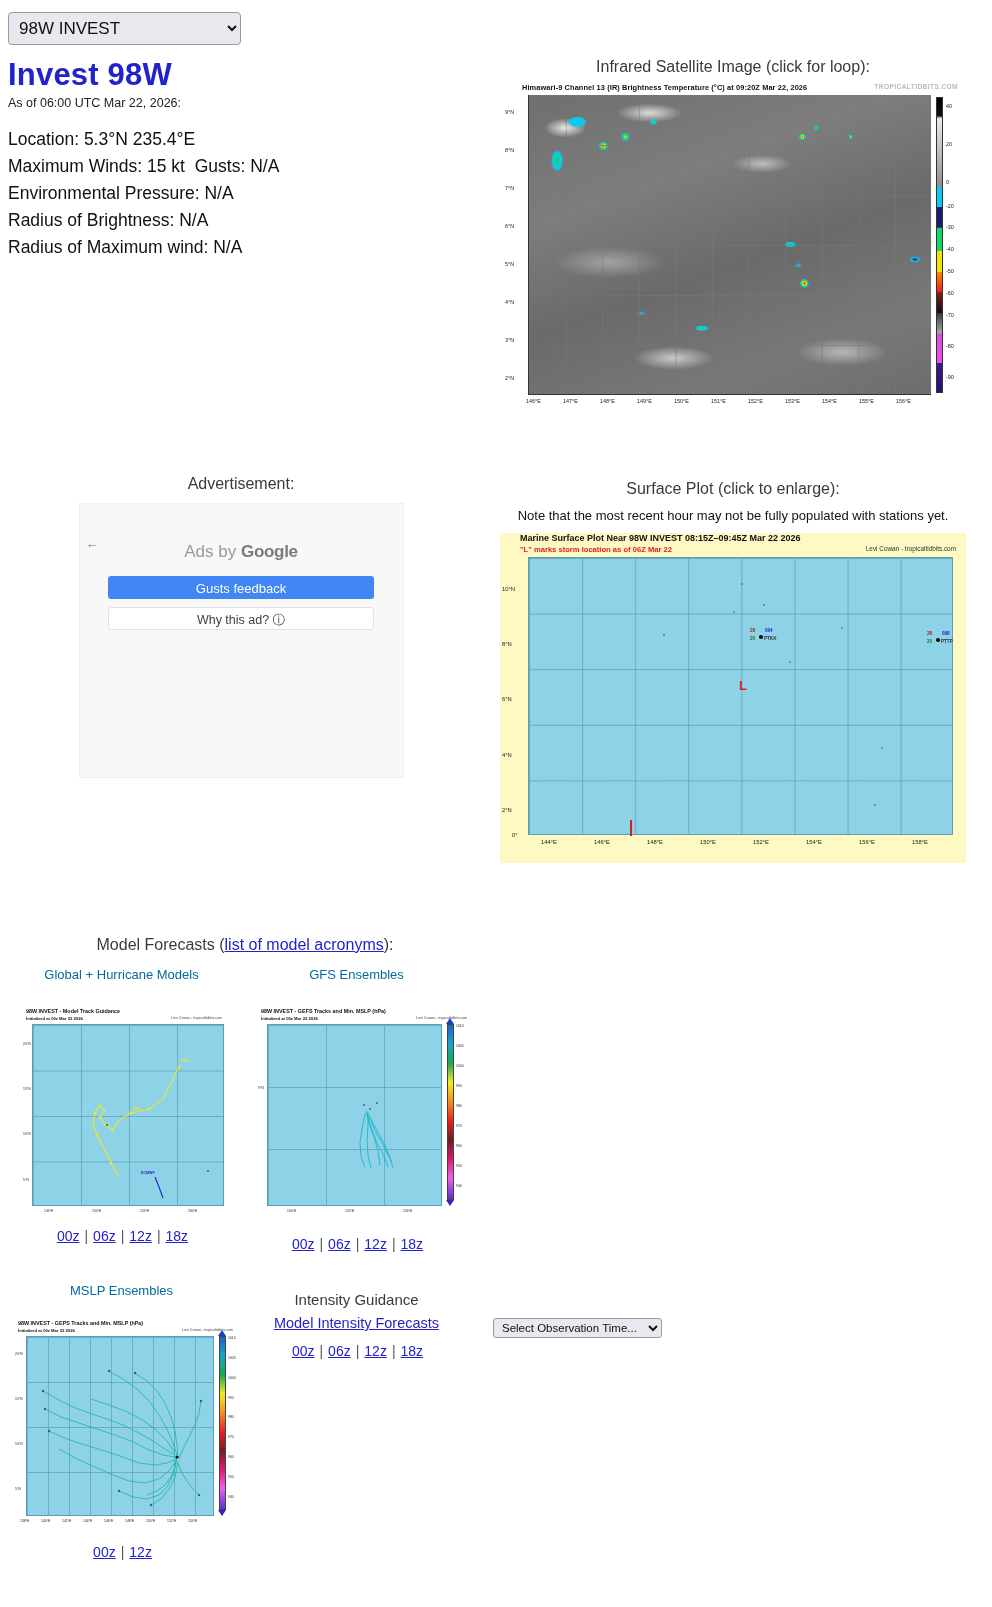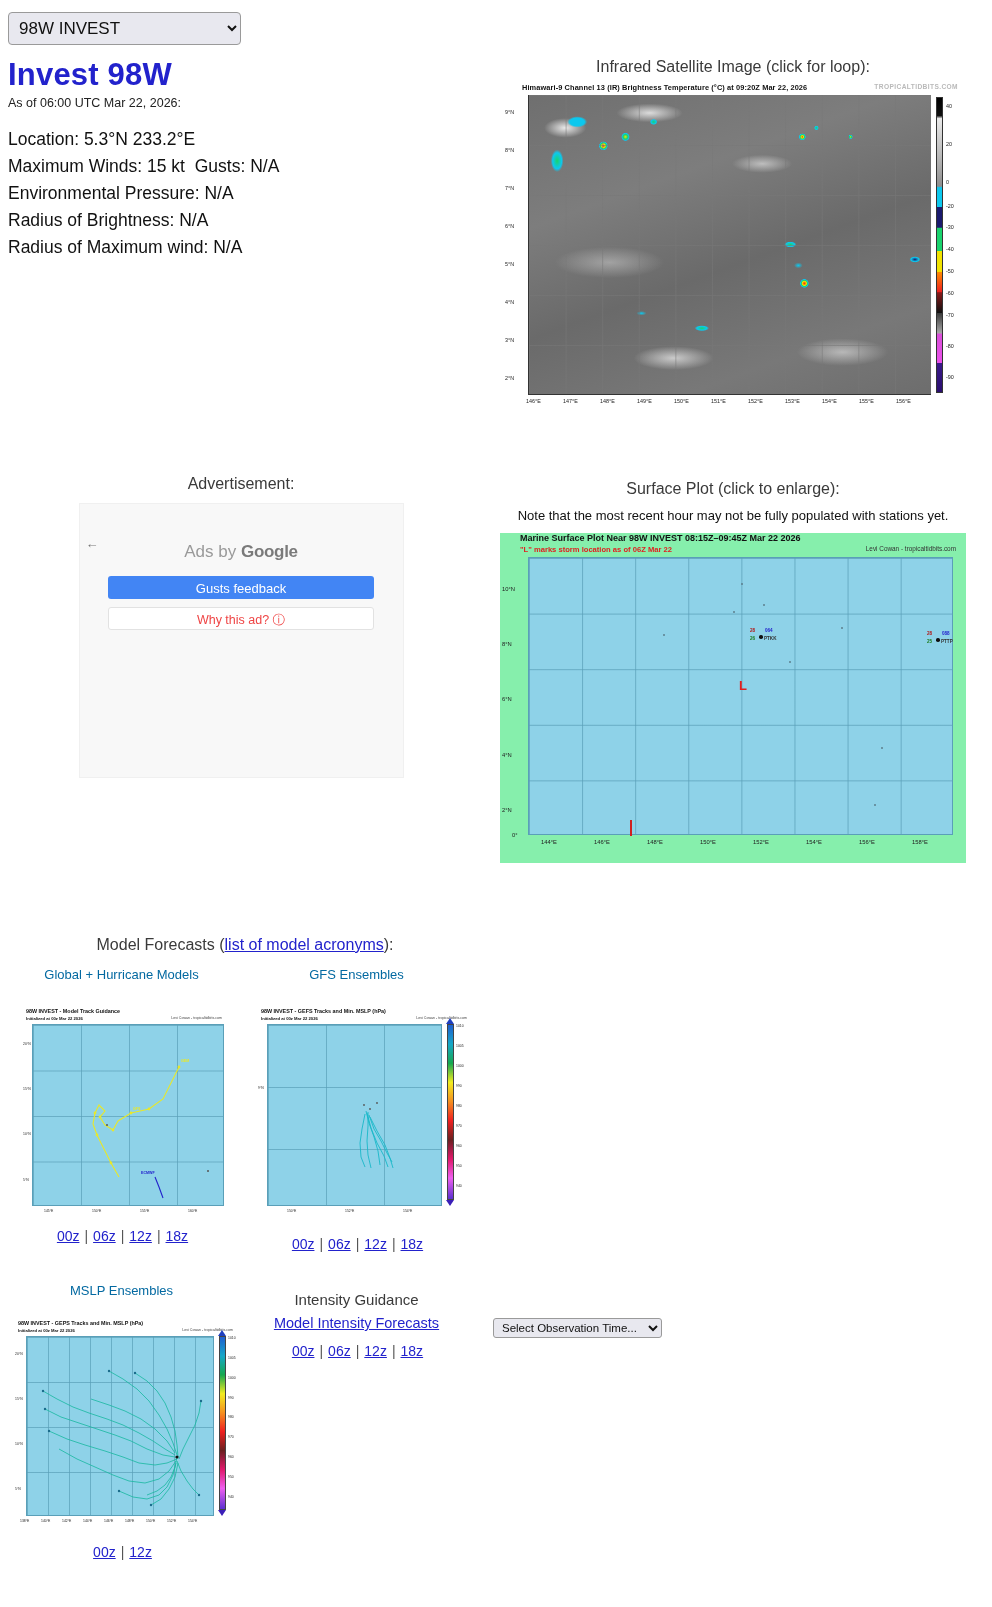--- a/index.html
+++ b/index.html
@@ -123,32 +123,32 @@
   .ads-by { text-align: center; padding-top: 38px; font-size: 17px; color: #9a9a9a; }
   .ads-by b { font-weight: bold; color: #7a7a7a; letter-spacing: -.3px; }
   .ad-feedback {
     display: block; width: 266px; margin: 14px auto 0; height: 23px; line-height: 23px;
     background: #4285f4; color: #fff; text-align: center; font-size: 13px;
     border: none; border-radius: 3px; cursor: pointer;
     font-family: "Liberation Sans", sans-serif;
   }
   .ad-why {
     display: block; width: 266px; margin: 8px auto 0; height: 23px; line-height: 23px;
-    background: #fff; color: #ef4444; text-align: center; font-size: 12.5px;
+    background: #fff; color: #404040; text-align: center; font-size: 12.5px;
     border: 1px solid #e2e2e2; border-radius: 3px; cursor: pointer;
     font-family: "Liberation Sans", sans-serif;
   }
 
   
   .sfc-block { position: absolute; left: 480px; top: 480px; width: 506px; }
   .sfc-caption { margin-bottom: 10px; }
   .sfc-note { margin-bottom: 10px; }
   .sfc-figure {
     position: relative; width: 466px; height: 330px; margin: 0 auto;
-    background: #86efac; overflow: hidden;
+    background: #fef9c3; overflow: hidden;
   }
   .sfc-title {
     position: absolute; left: 20px; top: 0; font-size: 9px; font-weight: bold; color: #111;
     white-space: nowrap;
   }
   .sfc-sub {
     position: absolute; left: 20px; top: 12px; font-size: 7.6px; font-weight: bold; color: #e02020;
     white-space: nowrap;
   }
   .sfc-brand {
@@ -234,21 +234,21 @@
 </head>
 <body>
 
 <select class="storm-select">
   <option>98W INVEST</option>
 </select>
 
 <div class="info-col">
   <h1 class="storm-title">Invest 98W</h1>
   <div class="asof">As of 06:00 UTC Mar 22, 2026:</div>
-  <div class="stat-line">Location: 5.3°N 233.2°E</div>
+  <div class="stat-line">Location: 5.3°N 235.4°E</div>
   <div class="stat-line">Maximum Winds: 15 kt  Gusts: N/A</div>
   <div class="stat-line">Environmental Pressure: N/A</div>
   <div class="stat-line">Radius of Brightness: N/A</div>
   <div class="stat-line">Radius of Maximum wind: N/A</div>
 </div>
 
 <div class="ir-block">
   <div class="caption ir-caption">Infrared Satellite Image (click for loop):</div>
   <div class="ir-figure">
     <div class="ir-head">Himawari-9 Channel 13 (IR) Brightness Temperature (°C) at 09:20Z Mar 22, 2026</div>

